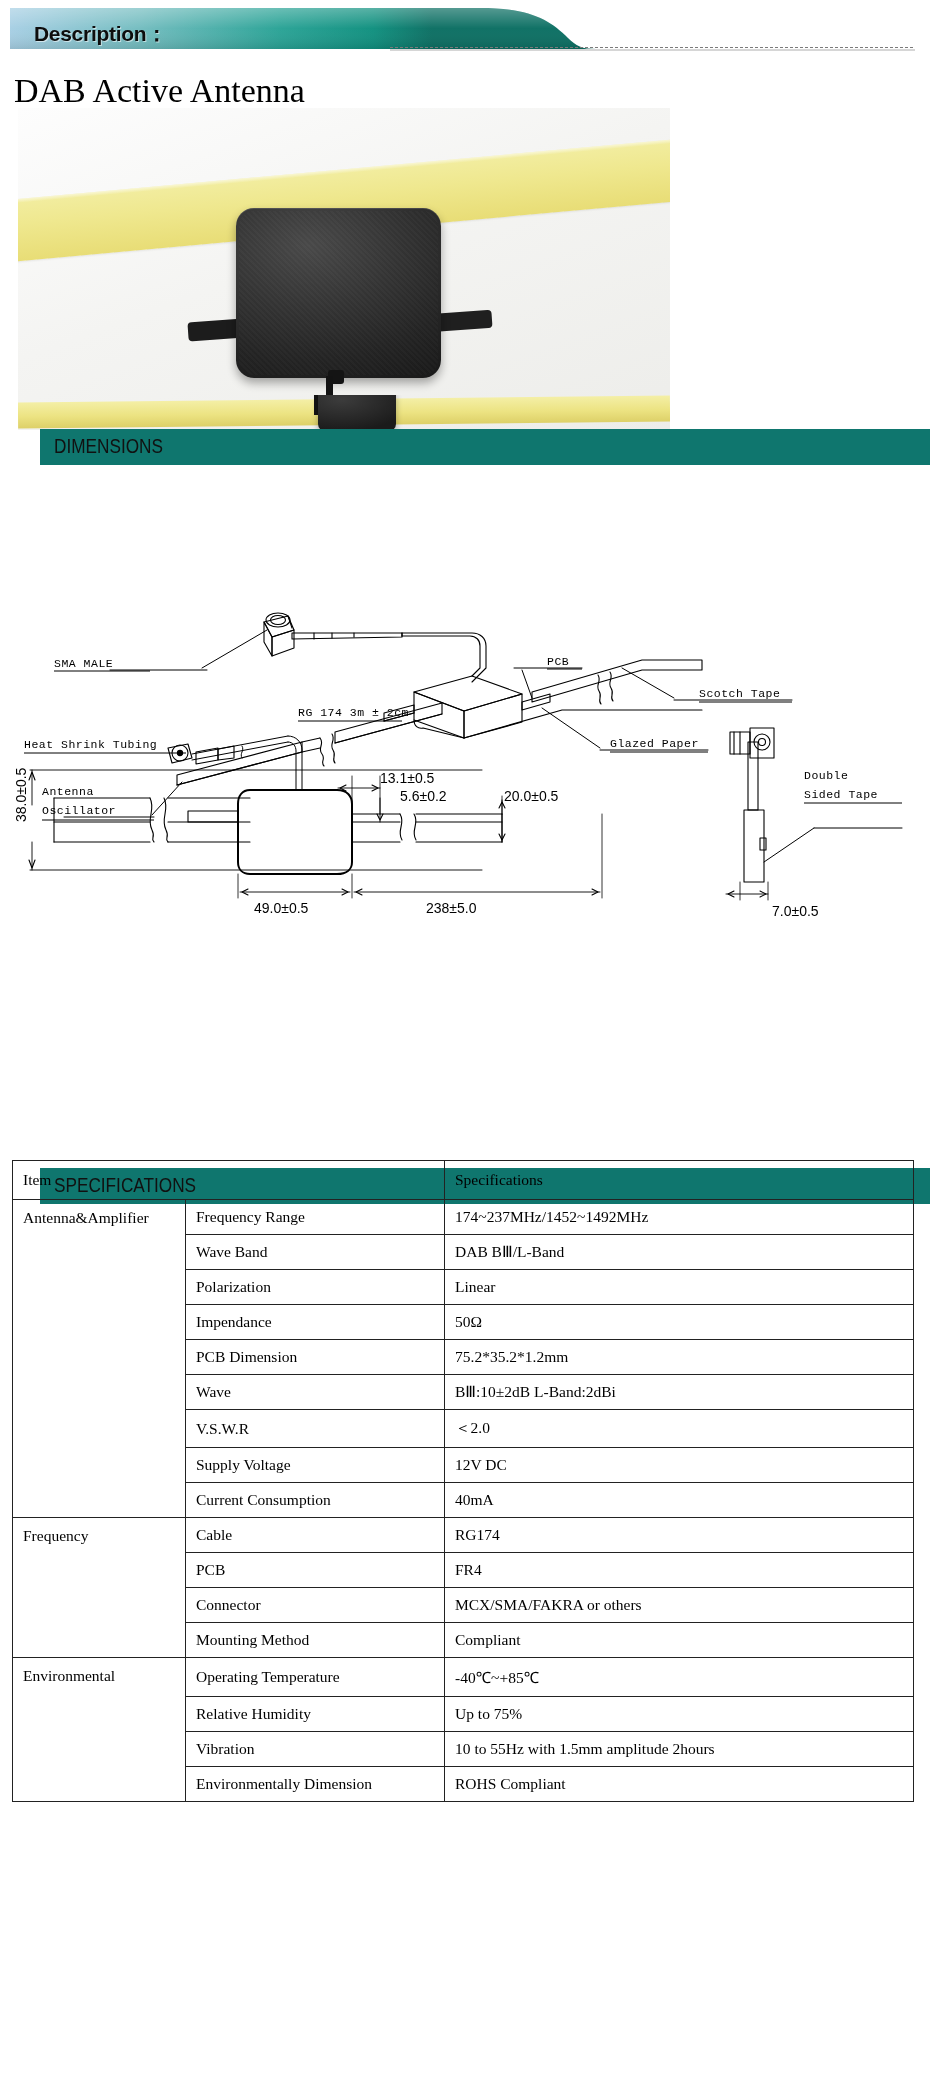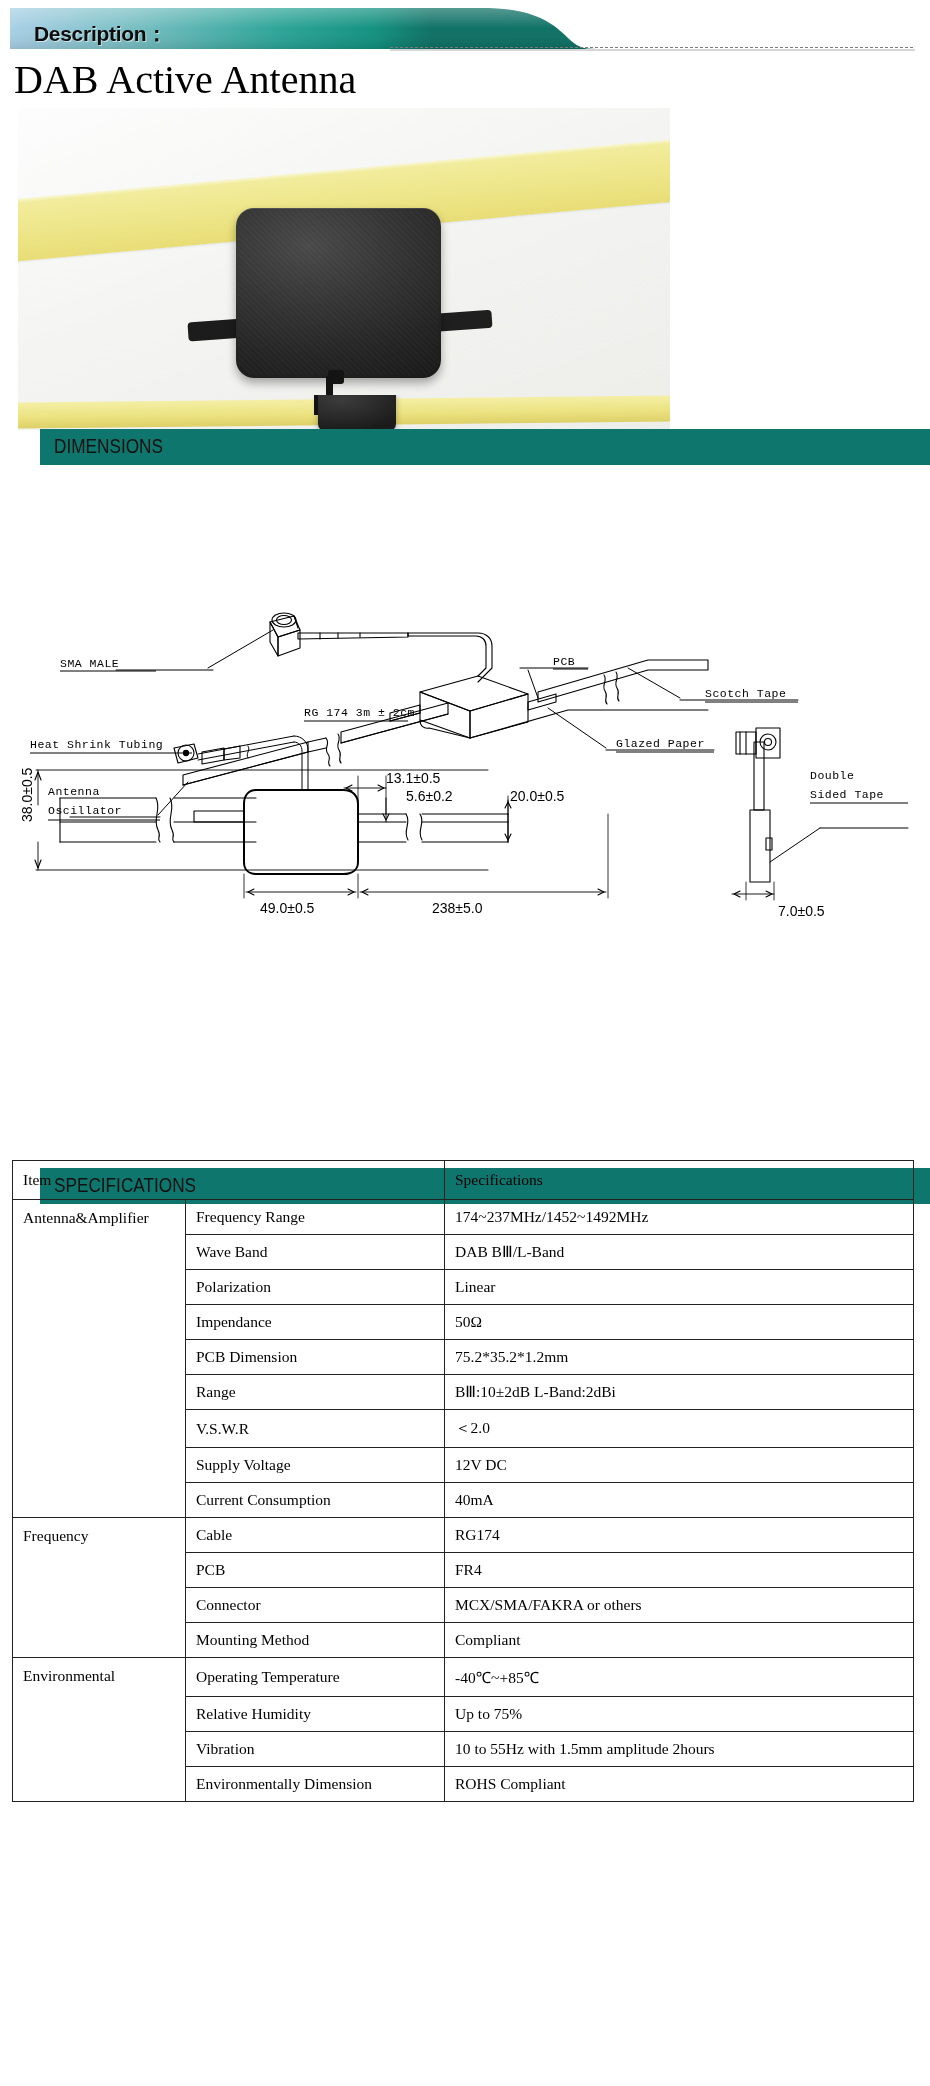--- a/index.html
+++ b/index.html
@@ -16,23 +16,23 @@
   .desc-text{
     position:absolute;left:24px;top:14px;
     font-family:"Liberation Sans",sans-serif;
     font-weight:bold;font-size:21px;letter-spacing:-.3px;
     color:#0d0d0d;text-shadow:1px 1px 0 rgba(255,255,255,.55);
     white-space:nowrap;
   }
 
   
   .product-title{
-    position:absolute;left:14px;top:58px;
+    position:absolute;left:14px;top:72px;
     font-family:"Liberation Serif",serif;
-    font-size:40px;line-height:1.1;white-space:nowrap;
+    font-size:34px;line-height:1.1;white-space:nowrap;
   }
 
   
   .photo{
     position:absolute;left:18px;top:108px;width:652px;height:322px;
     background:#fbfbfa;overflow:hidden;
   }
   .photo .bg-grad{
     position:absolute;inset:0;
     background:linear-gradient(160deg,#fdfdfd 0%,#f4f4f2 45%,#ededea 100%);
@@ -113,21 +113,21 @@
     position:absolute;left:14px;top:6px;
     font-family:"Liberation Sans",sans-serif;
     font-size:20px;font-weight:normal;color:#111;
     transform:scaleX(.86);transform-origin:left center;white-space:nowrap;
   }
   #bar-dimensions{top:429px;}
   #bar-specifications{top:1168px;}
 
   
   .drawing{
-    position:absolute;left:8px;top:470px;width:897px;height:690px;
+    position:absolute;left:2px;top:470px;width:897px;height:690px;
   }
   .drawing svg{display:block;}
   .lbl-mono{
     font-family:"Liberation Mono","DejaVu Sans Mono",monospace;
     font-size:11.5px;fill:#000;letter-spacing:.5px;
   }
   .lbl-dim{
     font-family:"Liberation Sans",sans-serif;
     font-size:14px;fill:#000;
   }
@@ -416,21 +416,21 @@
       </tr>
       <tr>
         <td class="key">Impendance</td>
         <td class="val">50Ω</td>
       </tr>
       <tr>
         <td class="key">PCB Dimension</td>
         <td class="val">75.2*35.2*1.2mm</td>
       </tr>
       <tr>
-        <td class="key">Range</td>
+        <td class="key">Wave</td>
         <td class="val">BⅢ:10±2dB   L-Band:2dBi</td>
       </tr>
       <tr>
         <td class="key">V.S.W.R</td>
         <td class="val">＜2.0</td>
       </tr>
       <tr>
         <td class="key">Supply Voltage</td>
         <td class="val">12V DC</td>
       </tr>

